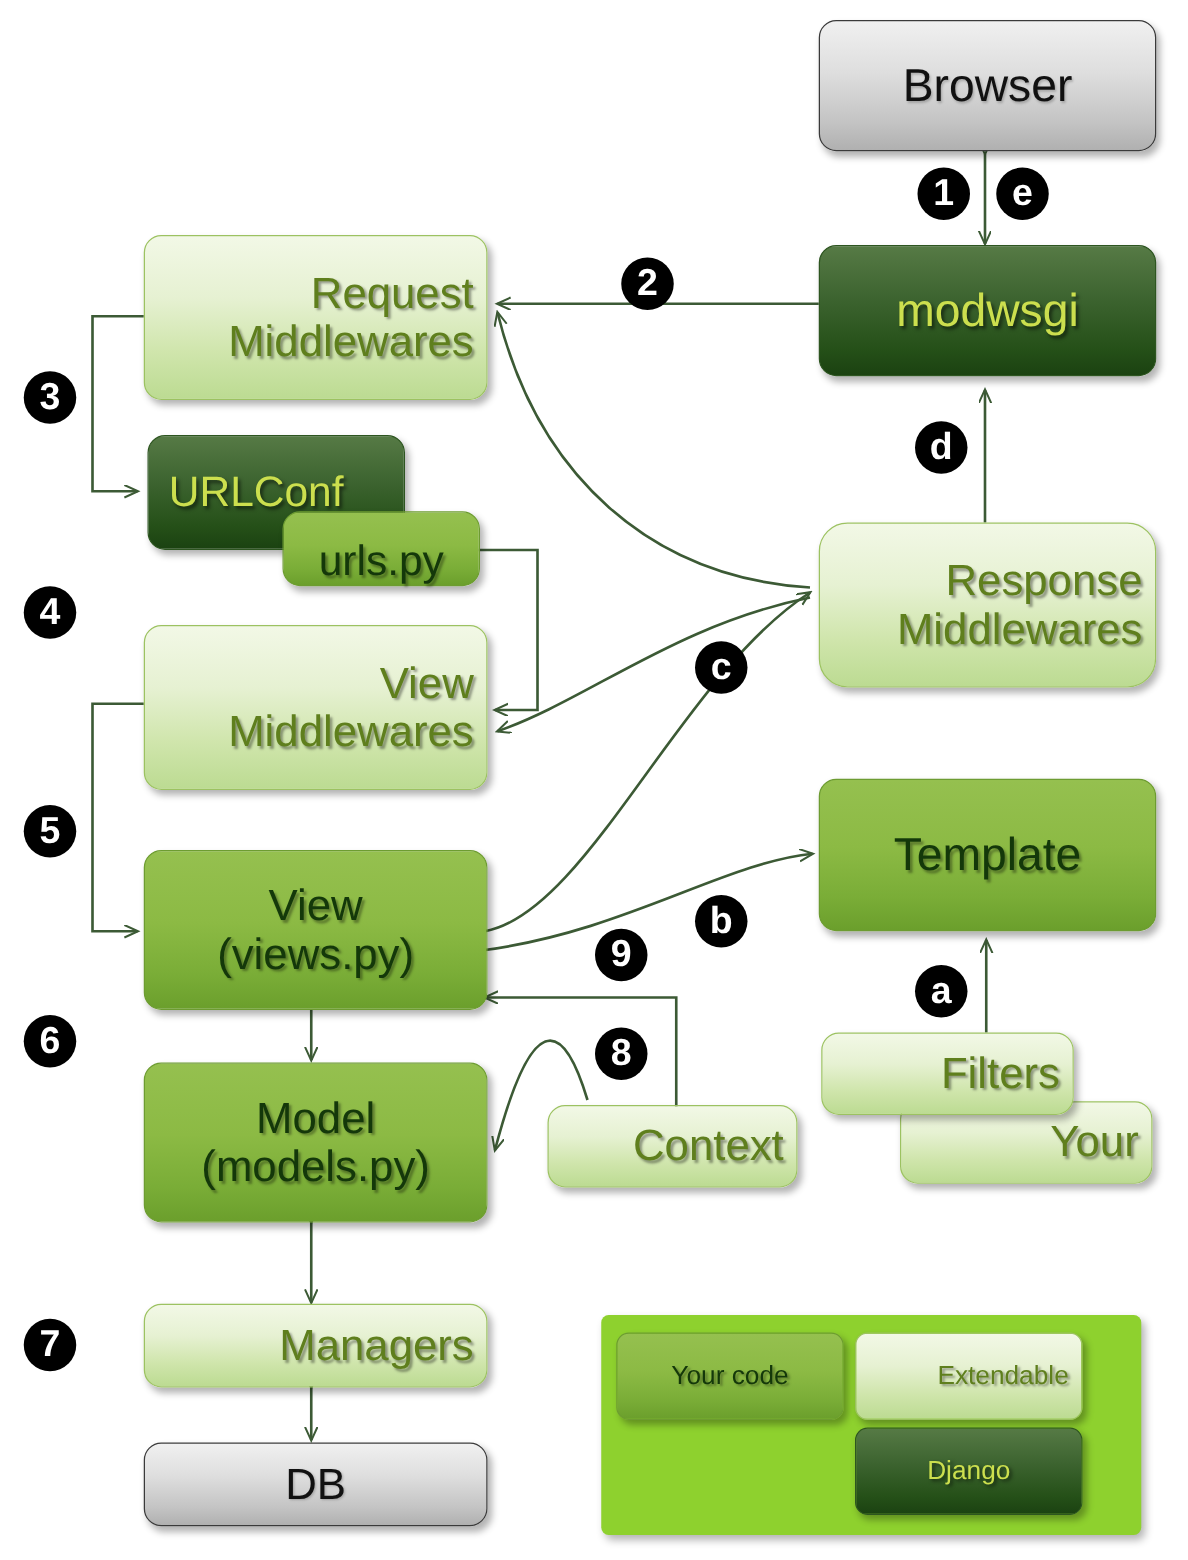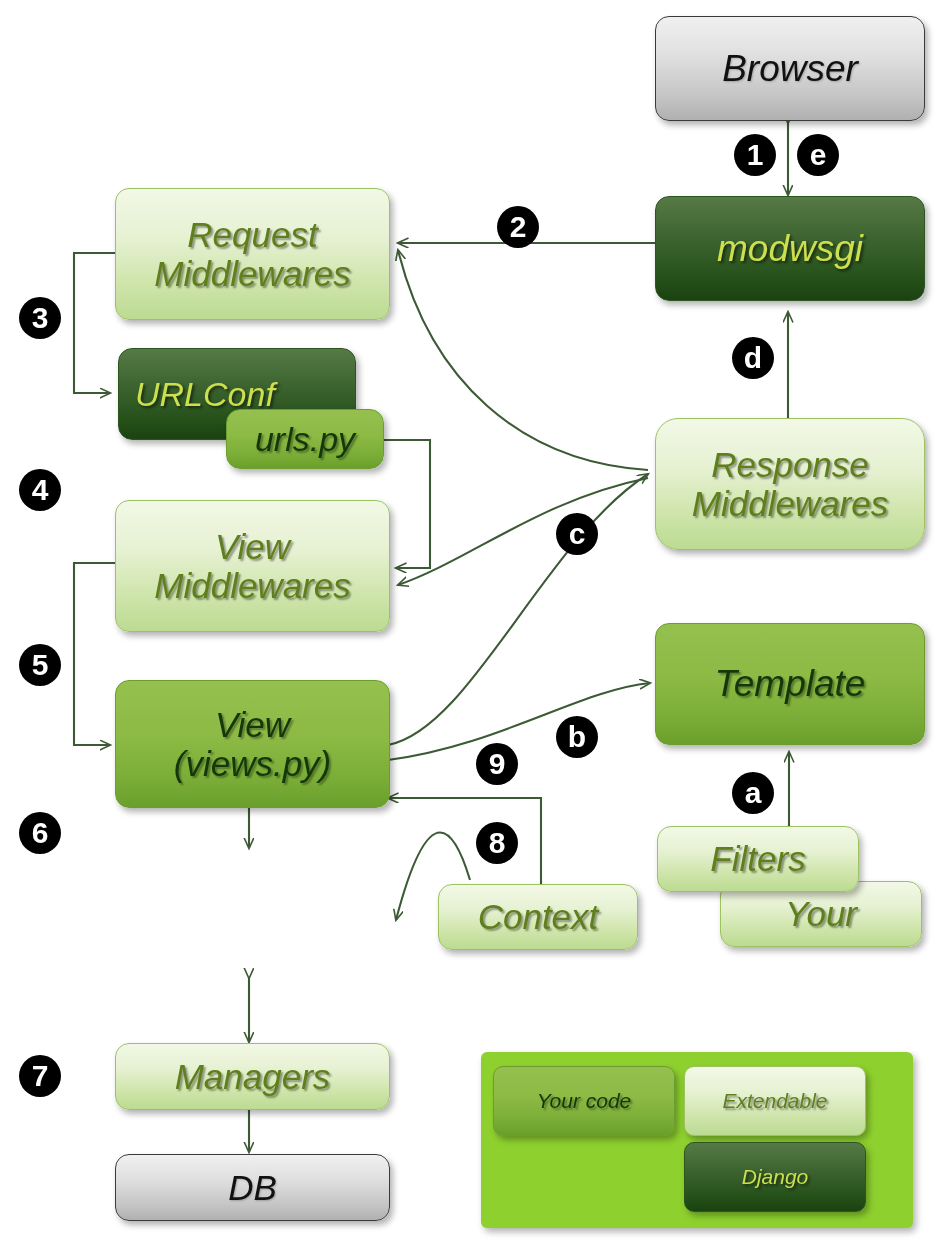--- a/index.html
+++ b/index.html
@@ -5,26 +5,26 @@
   html,body{margin:0;padding:0;background:#ffffff;}
   body{width:950px;height:1248px;font-family:"Liberation Sans",sans-serif;}
   #stage{position:relative;width:950px;height:1248px;overflow:hidden;background:#fff;}
 
   svg.wires{position:absolute;left:0;top:0;width:950px;height:1248px;}
 
   .box{position:absolute;box-sizing:border-box;display:flex;align-items:center;
        justify-content:center;text-align:center;line-height:1.12;
        border-radius:14px;border:1px solid rgba(90,120,50,.85);
        box-shadow:3px 4px 6px rgba(0,0,0,.30);}
-  .box .lbl{display:block;width:100%;padding:0 10px;font-style:italic;}
+  .box .lbl{display:block;width:100%;padding:0 10px;}
 
   
   .c-ext{background:linear-gradient(180deg,#f2f8e6 0%,#e6f1d2 38%,#cfe5ab 72%,#bcdb92 100%);
          color:#5f7f1d;text-shadow:2px 2px 2px rgba(0,0,0,.38);
-         border-color:#9cc261;}
+         border-color:#9cc261;text-align:right;}
   
   .c-code{background:linear-gradient(180deg,#95c04f 0%,#8cba44 45%,#7aad37 78%,#6b9f2c 100%);
           color:#14380a;text-shadow:2px 2px 2px rgba(0,0,0,.35);
           border-color:#6d9c31;}
   
   .c-django{background:linear-gradient(180deg,#567a45 0%,#3d6430 40%,#255018 80%,#1b4211 100%);
             color:#ccdf4e;text-shadow:2px 2px 3px rgba(0,0,0,.55);
             border-color:#2d5520;}
   
   .c-ext-gray{background:linear-gradient(180deg,#f0f0f0 0%,#dedede 40%,#c4c4c4 78%,#b0b0b0 100%);
@@ -93,39 +93,43 @@
 
   <div class="box c-django" style="left:655px;top:196px;width:270px;height:105px;font-size:37px;">
     <span class="lbl">modwsgi</span>
   </div>
 
   <div class="box c-ext" style="left:115px;top:188px;width:275px;height:132px;font-size:35px;white-space:pre-line;">
     <span class="lbl">Request
 Middlewares</span>
   </div>
 
-  <div class="box c-django" style="left:118px;top:348px;width:238px;height:92px;font-size:34px;z-index:2;
+  <div class="box c-django" style="left:118px;top:348px;width:206px;height:92px;font-size:34px;z-index:2;
               justify-content:flex-end;">
     <span class="lbl" style="text-align:left;padding-left:16px;">URLConf</span>
   </div>
 
-  <div class="box c-code" style="left:226px;top:409px;width:158px;height:60px;font-size:34px;z-index:3;">
+  <div class="box c-code" style="left:226px;top:409px;width:158px;height:60px;font-size:34px;z-index:3;align-items:flex-end;">
     <span class="lbl">urls.py</span>
   </div>
 
   <div class="box c-ext" style="left:115px;top:500px;width:275px;height:132px;font-size:35px;white-space:pre-line;">
     <span class="lbl">View
 Middlewares</span>
   </div>
 
   <div class="box c-code" style="left:115px;top:680px;width:275px;height:128px;font-size:35px;white-space:pre-line;">
     <span class="lbl">View
 (views.py)</span>
   </div>
 
+  <div class="box c-code" style="left:115px;top:850px;width:275px;height:128px;font-size:35px;white-space:pre-line;">
+    <span class="lbl">Model
+(models.py)</span>
+  </div>
 
   <div class="box c-ext" style="left:115px;top:1043px;width:275px;height:67px;font-size:35px;">
     <span class="lbl">Managers</span>
   </div>
 
   <div class="box c-ext-gray" style="left:115px;top:1154px;width:275px;height:67px;font-size:35px;">
     <span class="lbl">DB</span>
   </div>
 
   <div class="box c-ext" style="left:655px;top:418px;width:270px;height:132px;font-size:35px;white-space:pre-line;border-radius:23px;">

